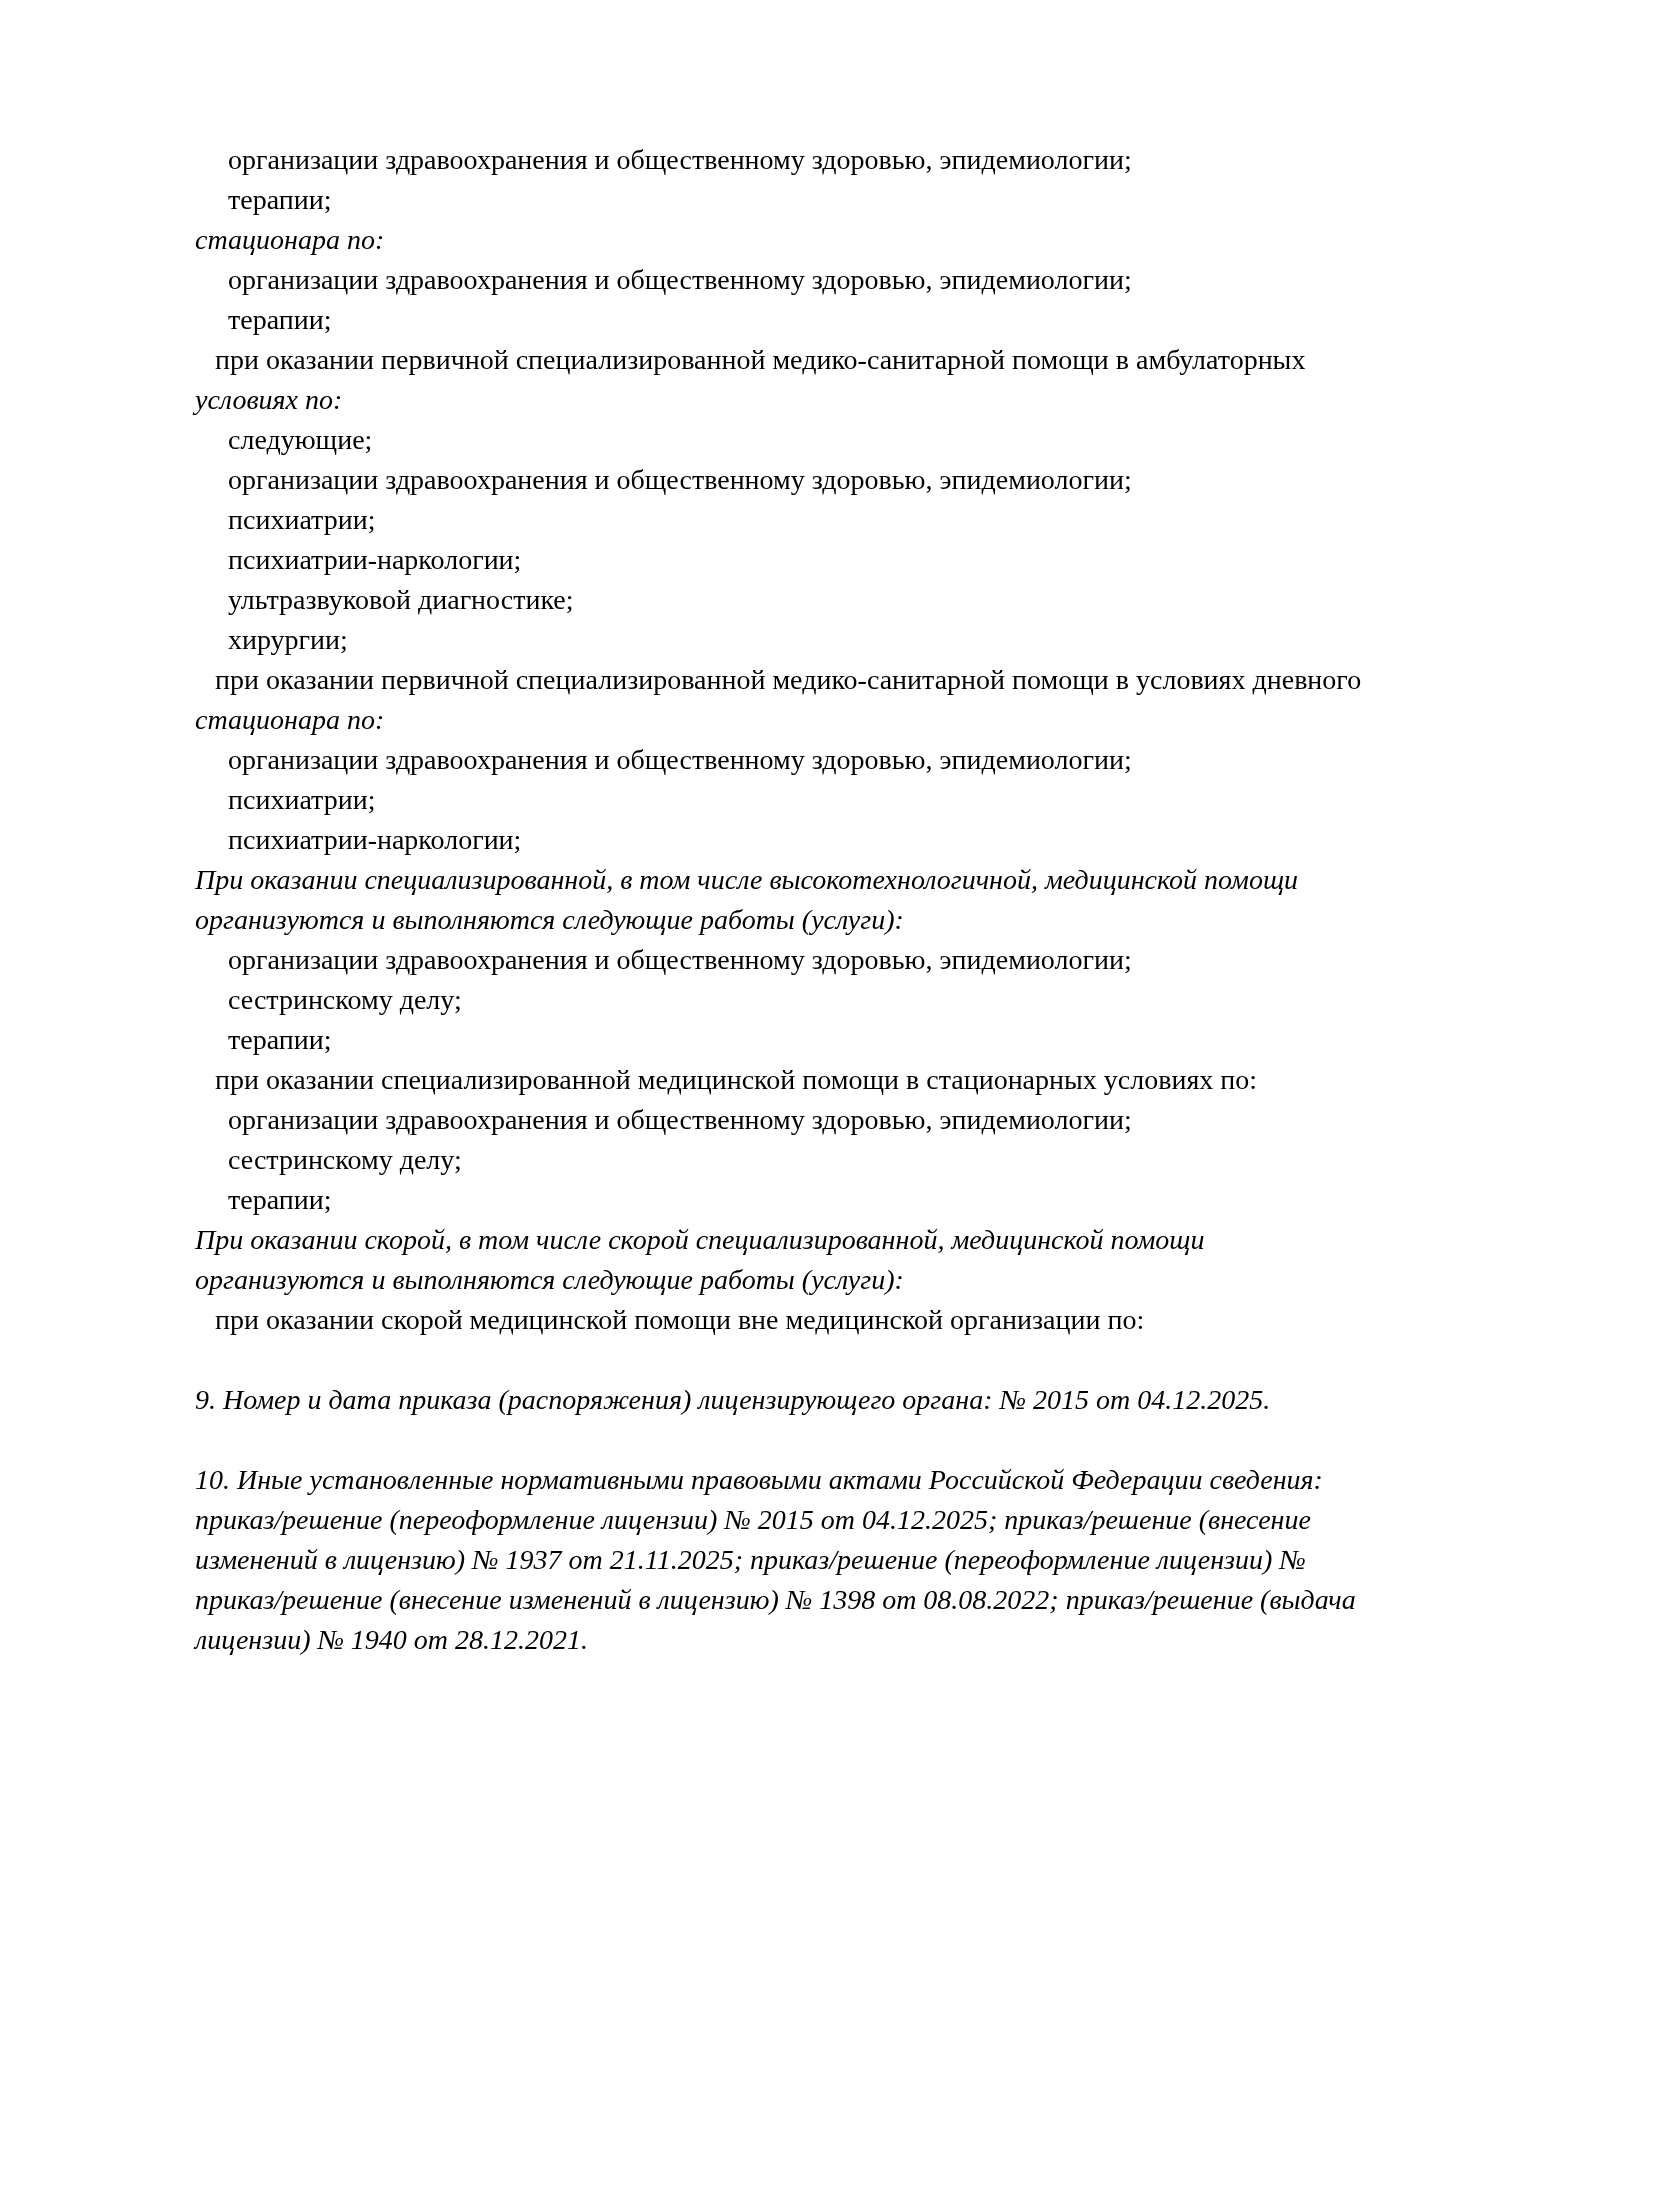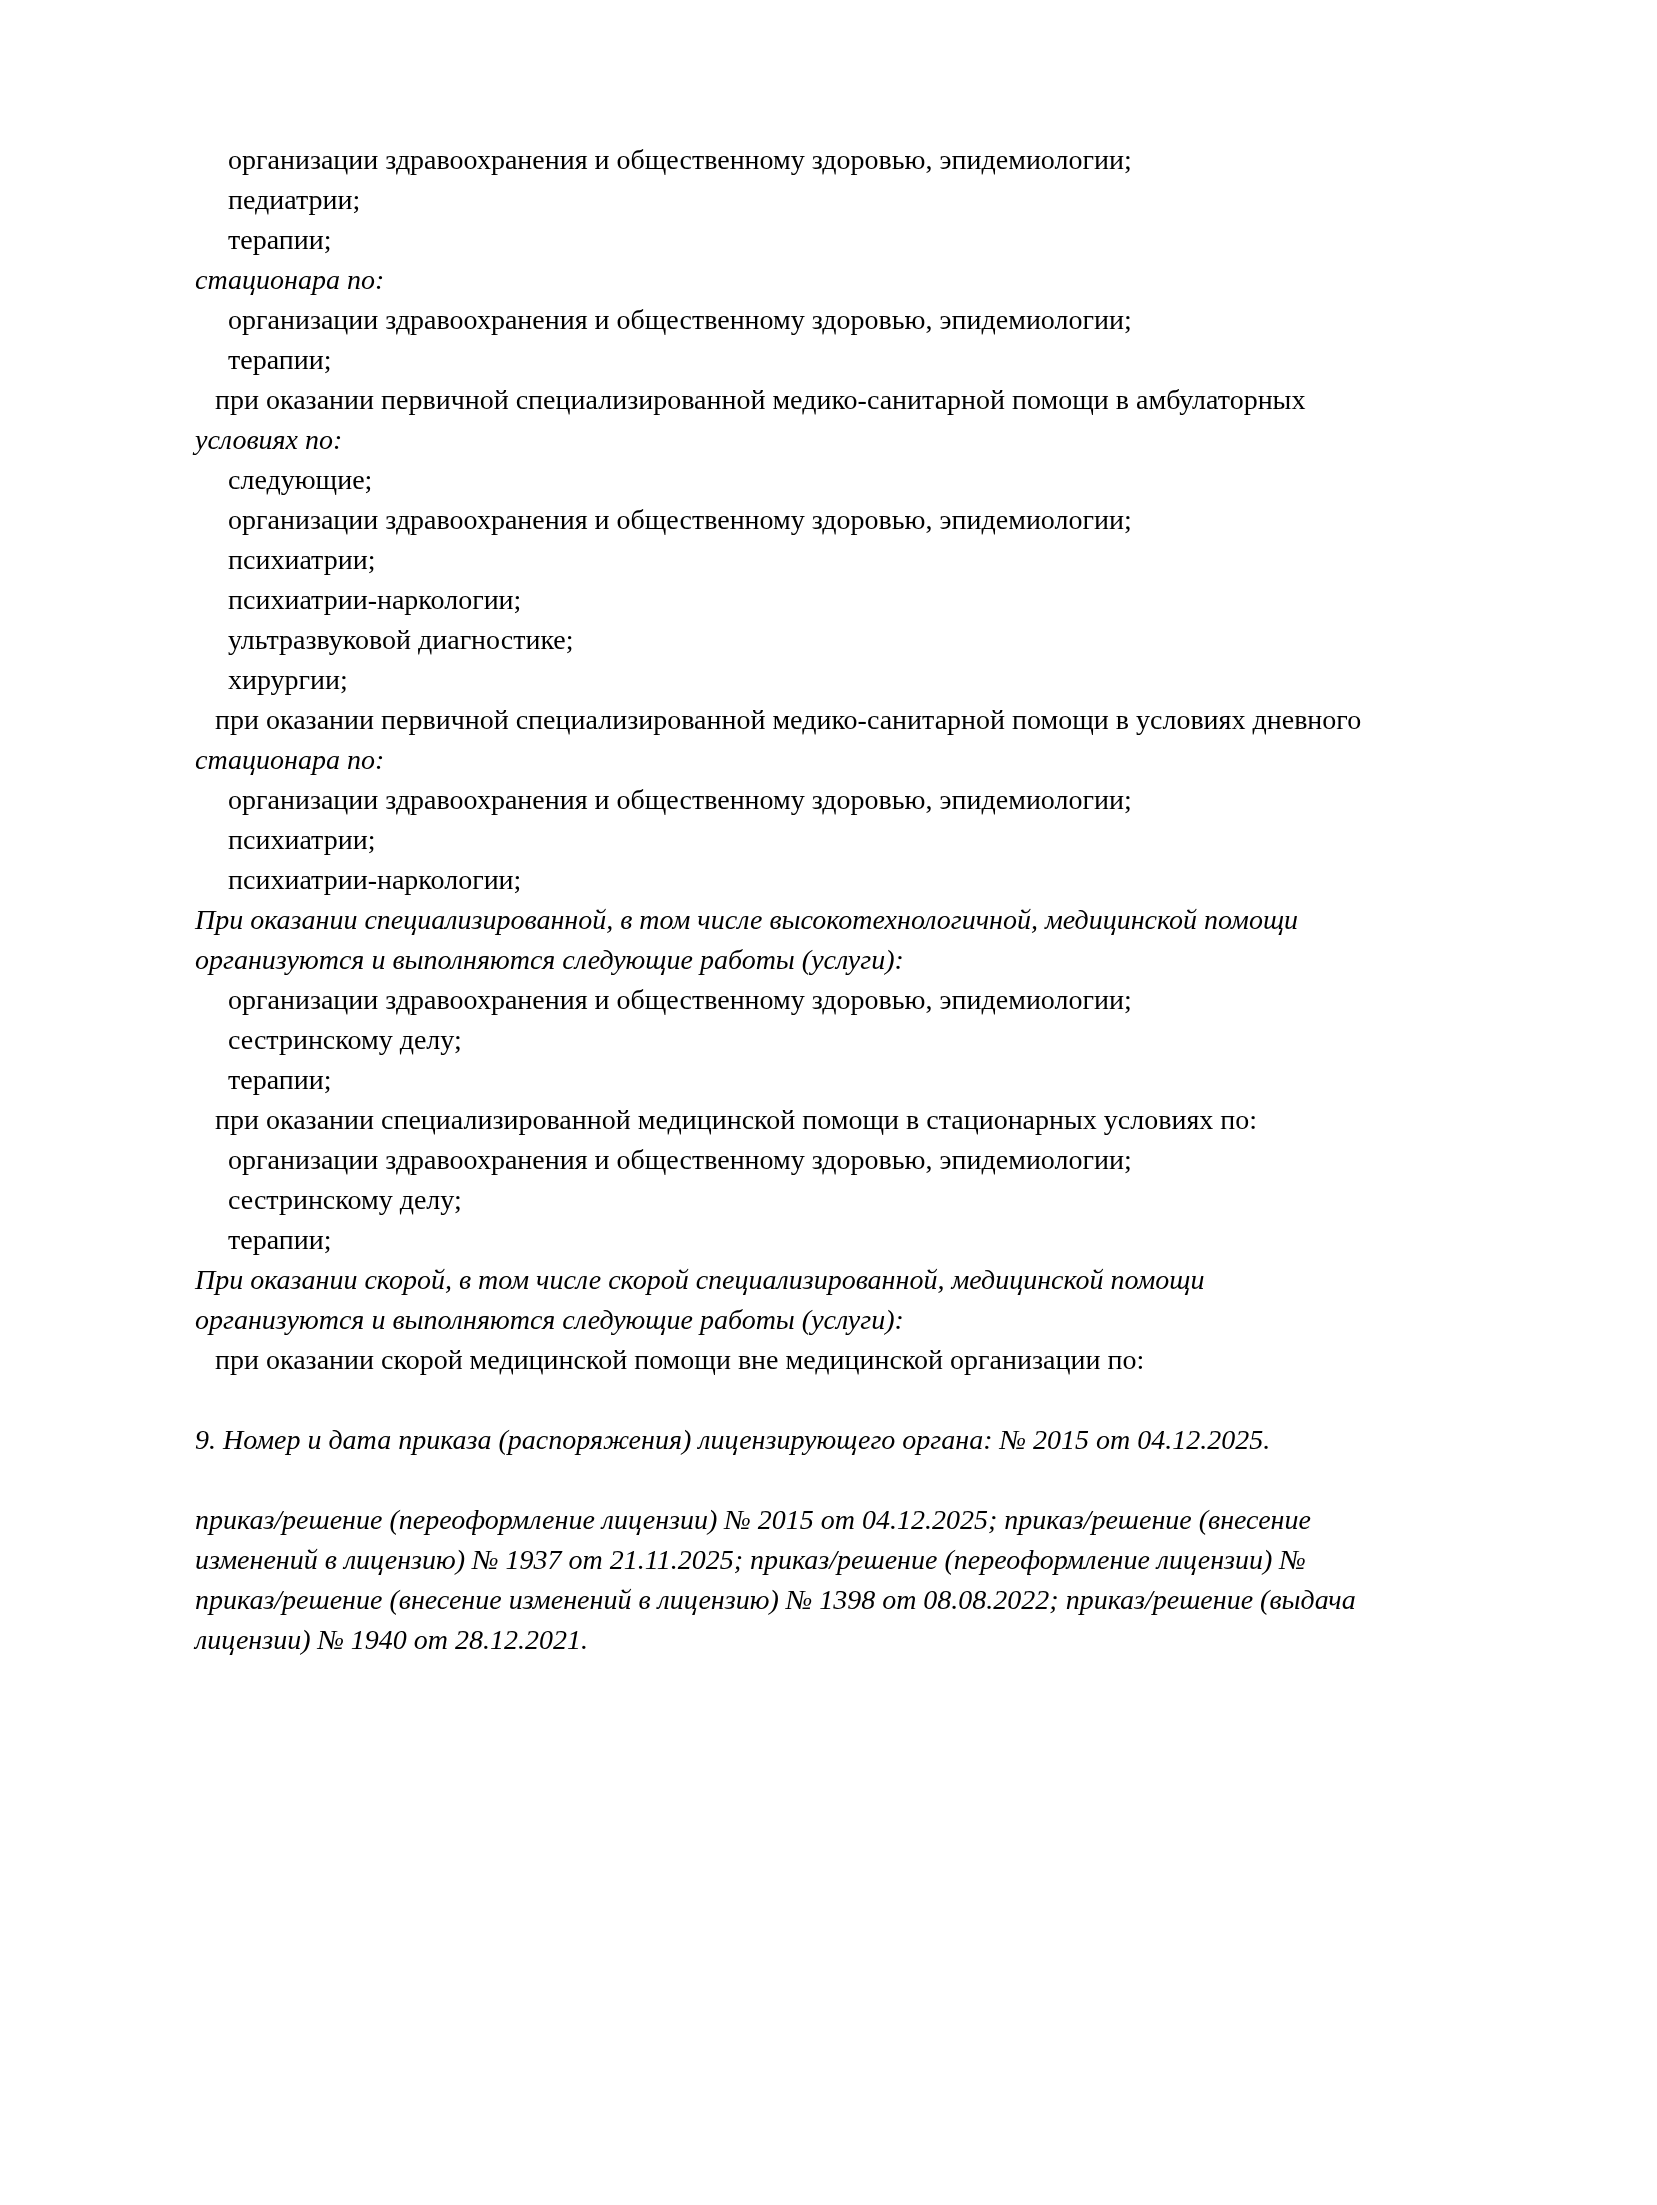--- a/index.html
+++ b/index.html
@@ -32,21 +32,20 @@
   .indent-0 { padding-left: 0; font-style: italic; }
   .indent-1 { padding-left: 20px; }
   .indent-2 { padding-left: 33px; }
 </style>
 </head>
 <body>
 
 <div class="page">
   <div class="text-block" id="license-text">
       <div class="line indent-2">организации здравоохранения и общественному здоровью, эпидемиологии;</div>
-      <div class="line indent-2">педиатрии;</div>
       <div class="line indent-2">терапии;</div>
       <div class="line indent-0">стационара по:</div>
       <div class="line indent-2">организации здравоохранения и общественному здоровью, эпидемиологии;</div>
       <div class="line indent-2">терапии;</div>
       <div class="line indent-1">при оказании первичной специализированной медико-санитарной помощи в амбулаторных</div>
       <div class="line indent-0">условиях по:</div>
       <div class="line indent-2">следующие;</div>
       <div class="line indent-2">организации здравоохранения и общественному здоровью, эпидемиологии;</div>
       <div class="line indent-2">психиатрии;</div>
       <div class="line indent-2">психиатрии-наркологии;</div>
@@ -65,19 +64,20 @@
       <div class="line indent-1">при оказании специализированной медицинской помощи в стационарных условиях по:</div>
       <div class="line indent-2">организации здравоохранения и общественному здоровью, эпидемиологии;</div>
       <div class="line indent-2">сестринскому делу;</div>
       <div class="line indent-2">терапии;</div>
       <div class="line indent-0">При оказании скорой, в том числе скорой специализированной, медицинской помощи</div>
       <div class="line indent-0">организуются и выполняются следующие работы (услуги):</div>
       <div class="line indent-1">при оказании скорой медицинской помощи вне медицинской организации по:</div>
       <div class="line indent-0"></div>
       <div class="line indent-0">9. Номер и дата приказа (распоряжения) лицензирующего органа: № 2015 от 04.12.2025.</div>
       <div class="line indent-0"></div>
+      <div class="line indent-0">10. Иные установленные нормативными правовыми актами Российской Федерации сведения:</div>
       <div class="line indent-0">приказ/решение (переоформление лицензии) № 2015 от 04.12.2025; приказ/решение (внесение</div>
       <div class="line indent-0">изменений в лицензию) № 1937 от 21.11.2025; приказ/решение (переоформление лицензии) №</div>
       <div class="line indent-0">приказ/решение (внесение изменений в лицензию) № 1398 от 08.08.2022; приказ/решение (выдача</div>
       <div class="line indent-0">лицензии) № 1940 от 28.12.2021.</div>
     </div>
 </div>
 
 
 </body></html>

